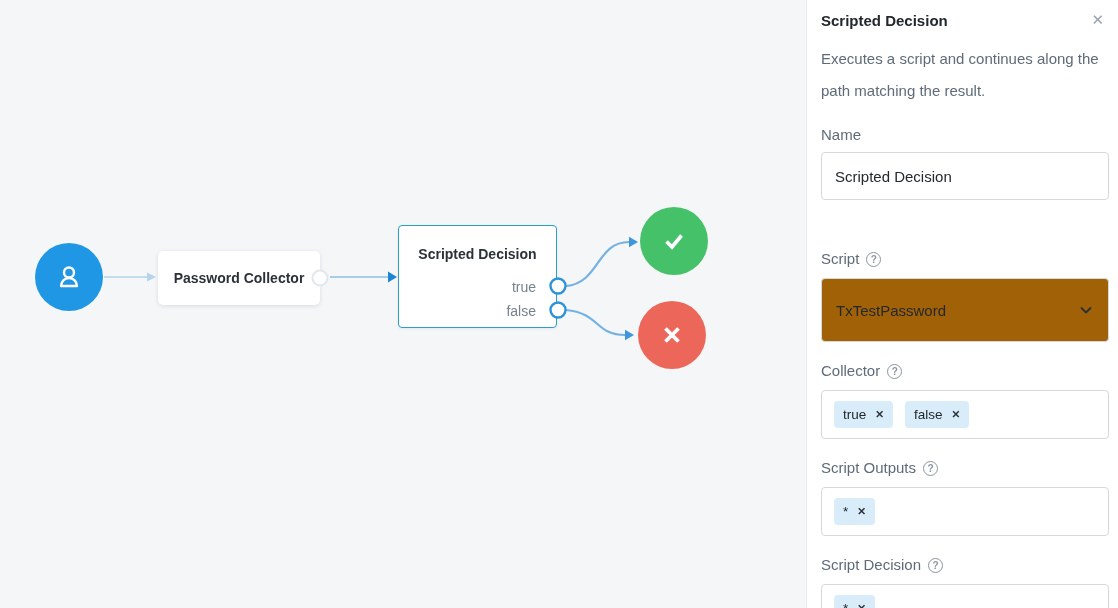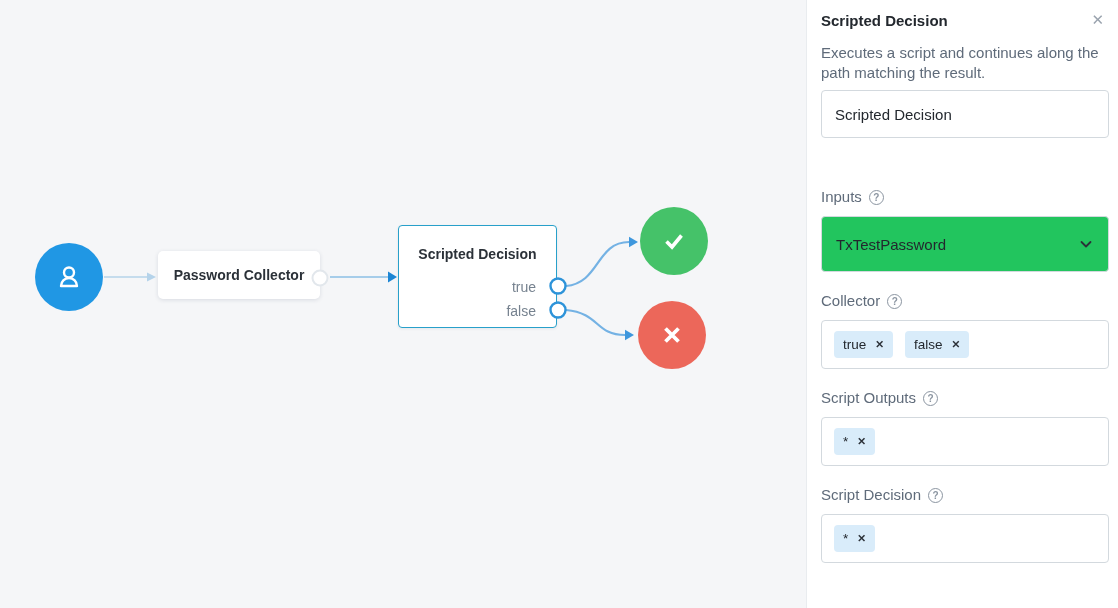--- a/index.html
+++ b/index.html
@@ -12,54 +12,54 @@
   .connector-layer { position:absolute; left:0; top:0; width:806px; height:608px;
     z-index:5; pointer-events:none; }
 
   .node-circle { position:absolute; border-radius:50%; display:flex;
     align-items:center; justify-content:center; z-index:3; cursor:pointer; }
   .start-node   { left:35px;  top:243px; width:68px; height:68px; background:#2097e4; }
   .success-node { left:640px; top:207px; width:68px; height:68px; background:#45c269; }
   .failure-node { left:638px; top:301px; width:68px; height:68px; background:#ec675a; }
 
   .box-node { position:absolute; background:#fff; border-radius:5px; z-index:3; cursor:pointer; }
-  .pc-node { left:158px; top:251px; width:162px; height:48px;
+  .pc-node { left:158px; top:251px; width:162px; height:54px;
     box-shadow:0 1px 4px rgba(40,60,90,0.14); display:flex; align-items:center; justify-content:center; }
   .pc-node .node-label { font-size:14px; font-weight:700; color:#2b3138; }
   .sd-node { left:398px; top:225px; width:159px; height:103px;
     border:1px solid #28a0ca; border-radius:4px; box-shadow:0 1px 3px rgba(40,60,90,0.08); }
   .sd-node .node-label { position:absolute; top:20px; left:0; right:0; text-align:center;
     font-size:14px; font-weight:700; color:#2b3138; }
   .sd-outcome { position:absolute; right:20px; font-size:14px; color:#76828f; line-height:16px; }
   .sd-outcome.out-true  { top:53px; }
   .sd-outcome.out-false { top:77px; }
 
   
   .panel { position:absolute; left:806px; top:0; width:312px; height:608px;
     background:#fff; border-left:1px solid #e9ecef; padding:10px 10px 0 14px; z-index:10; }
   .panel-header { display:flex; align-items:flex-start; justify-content:space-between; }
   .panel-title { font-size:15px; font-weight:700; color:#23282e; line-height:22px; }
   .close-btn { font-size:15px; color:#9aa3ae; line-height:20px; cursor:pointer;
     padding:0 4px; border:none; background:transparent; }
-  .panel-desc { margin-top:11px; font-size:15px; line-height:20px; color:#5f6b7a; }
+  .panel-desc { margin-top:11px; font-size:15px; line-height:32px; color:#5f6b7a; }
 
   .field-label-row { display:flex; align-items:center; gap:7px; margin-top:19px; }
   .field-label-row.first { margin-top:18px; }
   .field-label-row.gap-lg { margin-top:49px; }
   .field-label { font-size:15px; color:#5f6b7a; line-height:20px; }
   .help-icon { width:15px; height:15px; border:1px solid #8b95a1; border-radius:50%;
     color:#8b95a1; font-size:10px; font-weight:700; display:inline-flex;
     align-items:center; justify-content:center; cursor:pointer; }
 
   .text-input { margin-top:7px; width:288px; height:48px; border:1px solid #d3d9de;
     border-radius:4px; padding:0 13px; font-size:15px; color:#23282e; background:#fff;
     font-family:"Liberation Sans", sans-serif; outline:none; display:block; }
 
-  .select-box { margin-top:9px; width:288px; height:56px; border:1px solid #d3d9de;
-    border-radius:4px; padding:0 14px; background:#22c55e; display:flex;
+  .select-box { margin-top:9px; width:288px; height:64px; border:1px solid #d3d9de;
+    border-radius:4px; padding:0 14px; background:#a16207; display:flex;
     align-items:center; justify-content:space-between; cursor:pointer; }
   .select-value { font-size:15px; color:#23282e; }
 
   .tag-box { margin-top:9px; width:288px; min-height:48px; border:1px solid #d3d9de;
     border-radius:4px; padding:10px 12px; background:#fff; display:flex;
     align-items:flex-start; gap:12px; cursor:text; }
   .tag { background:#d9ecfa; border-radius:4px; height:27px; padding:0 9px;
     display:inline-flex; align-items:center; gap:9px; }
   .tag-label { font-size:13.5px; color:#23282e; }
   .tag-x { font-size:10.5px; font-weight:700; color:#2b3138; cursor:pointer; line-height:1; }
@@ -122,24 +122,27 @@
 
   <div class="panel">
 
     <div class="panel-header">
       <span class="panel-title">Scripted Decision</span>
       <button class="close-btn">✕</button>
     </div>
 
     <div class="panel-desc">Executes a script and continues along the path matching the result.</div>
 
+    <div class="field-label-row first">
+      <span class="field-label">Name</span>
+    </div>
     <input class="text-input" type="text" value="Scripted Decision" style="">
 
     <div class="field-label-row gap-lg">
-      <span class="field-label">Inputs</span>
+      <span class="field-label">Script</span>
       <span class="help-icon">?</span>
     </div>
     <div class="select-box">
       <span class="select-value">TxTestPassword</span>
       <svg width="16" height="16" viewBox="0 0 16 16">
         <path d="M3.5 6 L8 10.5 L12.5 6" fill="none" stroke="#2b3138" stroke-width="1.8" stroke-linecap="round" stroke-linejoin="round"></path>
       </svg>
     </div>
 
     <div class="field-label-row">

